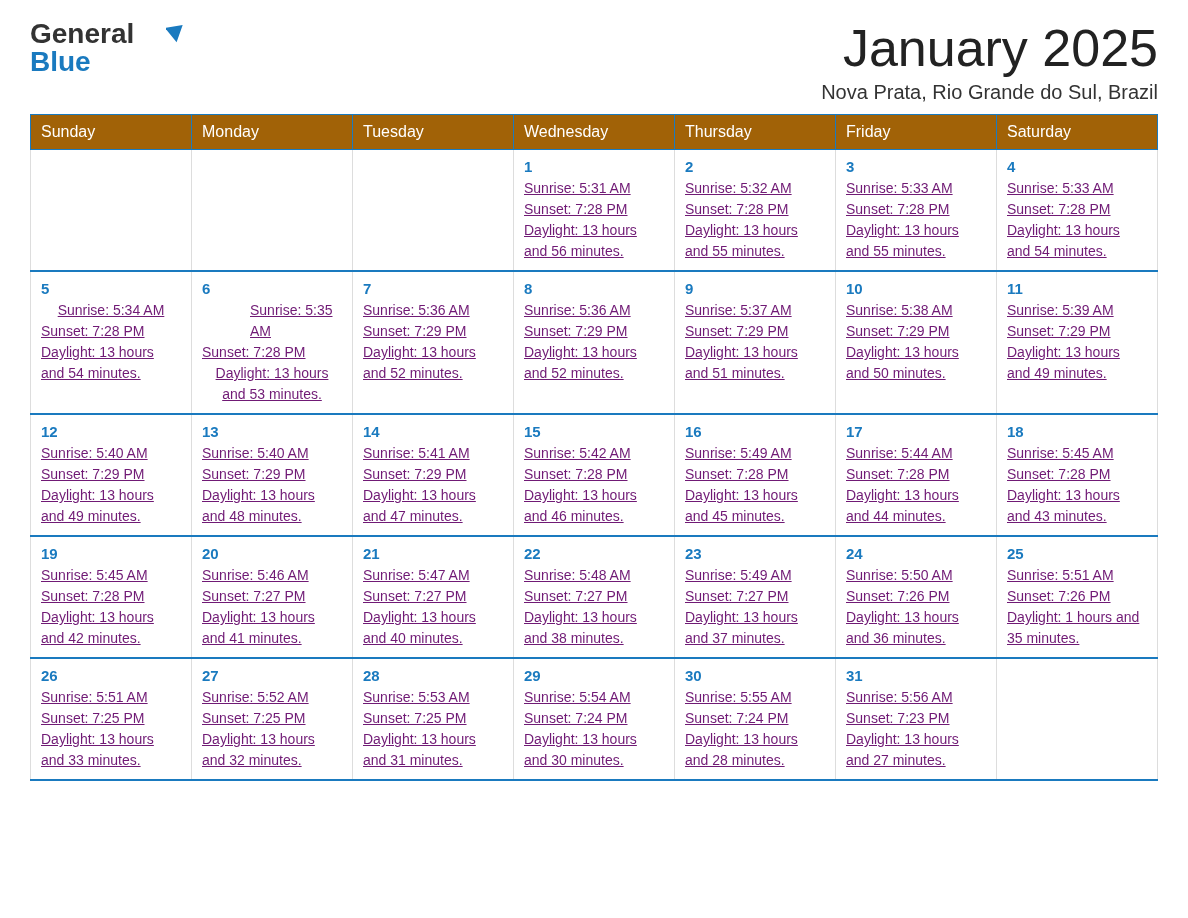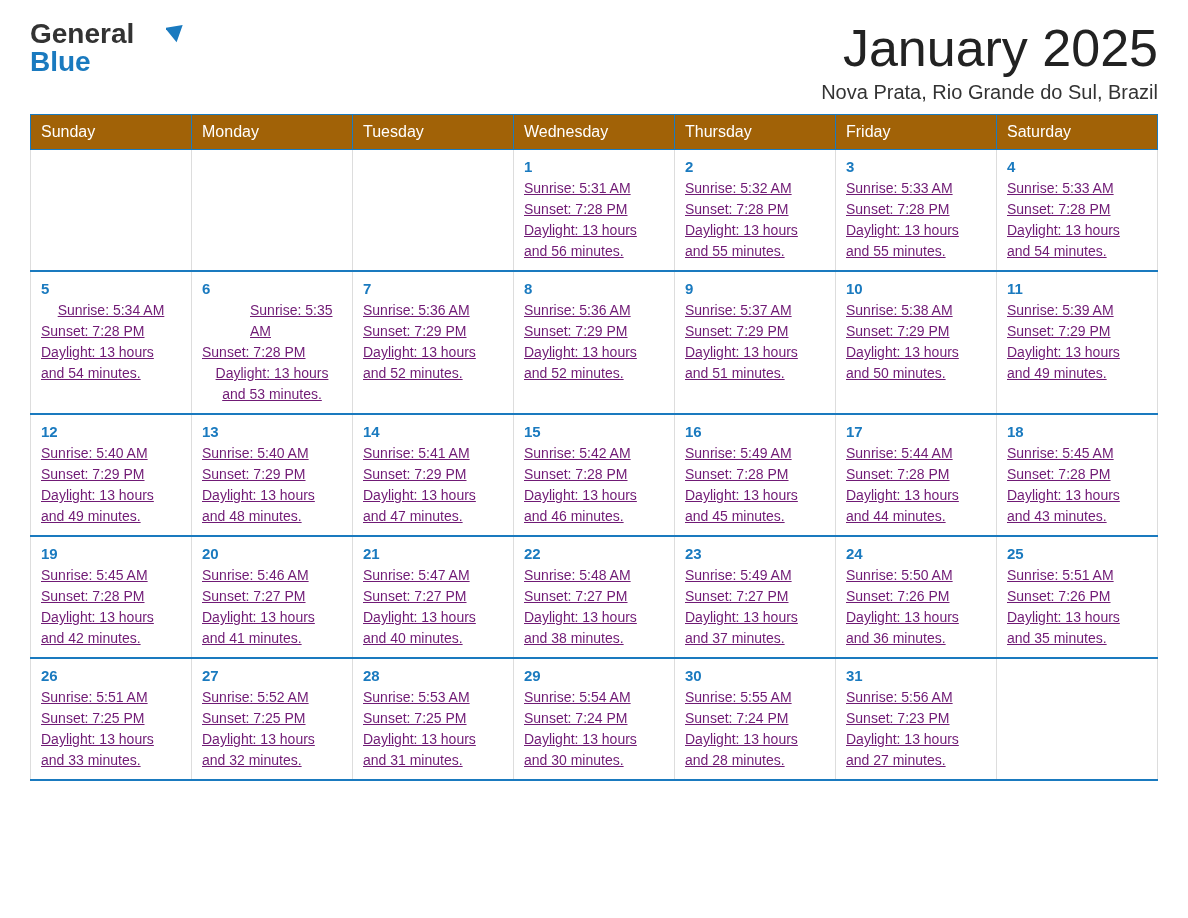--- a/index.html
+++ b/index.html
@@ -333,21 +333,21 @@
             <span style="display: block;">Sunrise: 5:50 AM</span>
             <span style="display: block;">Sunset: 7:26 PM</span>
             <span style="display: block;">Daylight: 13 hours and 36 minutes.</span>
           </div>
         </td>
         <td>
           <span class="day-number">25</span>
           <div class="day-info">
             <span style="display: block;">Sunrise: 5:51 AM</span>
             <span style="display: block;">Sunset: 7:26 PM</span>
-            <span style="display: block;">Daylight: 13 hours and 35 minutes.</span>
+            <span style="display: block;">Daylight: 1 hours and 35 minutes.</span>
           </div>
         </td>
       </tr>
       <tr>
         <td>
           <span class="day-number">26</span>
           <div class="day-info">
             <span style="display: block;">Sunrise: 5:51 AM</span>
             <span style="display: block;">Sunset: 7:25 PM</span>
             <span style="display: block;">Daylight: 13 hours and 33 minutes.</span>

